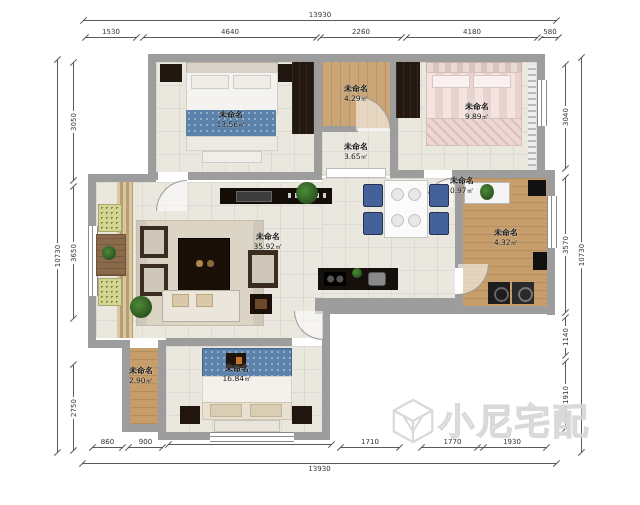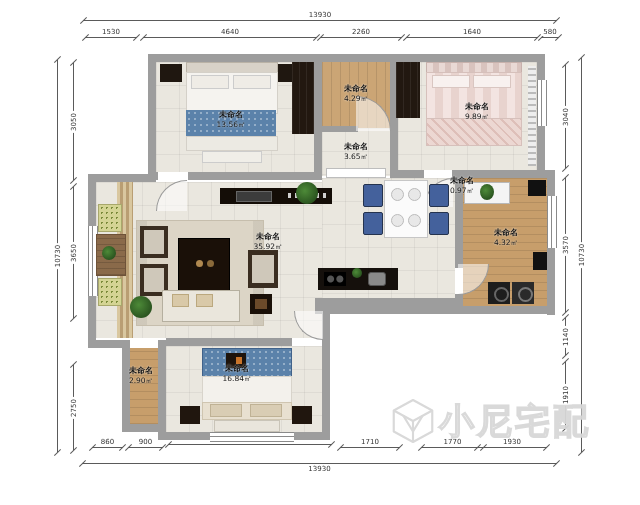--- a/index.html
+++ b/index.html
@@ -77,21 +77,21 @@
   <div class="dim-h" style="left:85px;top:37px;width:52px">
       <span>1530</span>
     </div>
   <div class="dim-h" style="left:143px;top:37px;width:174px">
       <span>4640</span>
     </div>
   <div class="dim-h" style="left:320px;top:37px;width:82px">
       <span>2260</span>
     </div>
   <div class="dim-h" style="left:406px;top:37px;width:132px">
-      <span>1640</span>
+      <span>4180</span>
     </div>
   <div class="dim-h" style="left:541px;top:37px;width:18px">
       <span>580</span>
     </div>
 
   <div class="dim-h" style="left:92px;top:447px;width:31px">
       <span>860</span>
     </div>
   <div class="dim-h" style="left:128px;top:447px;width:35px">
       <span>900</span>

